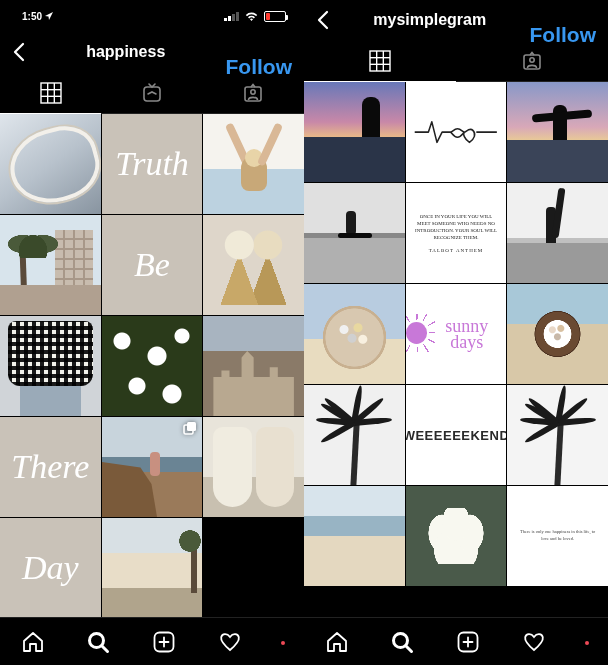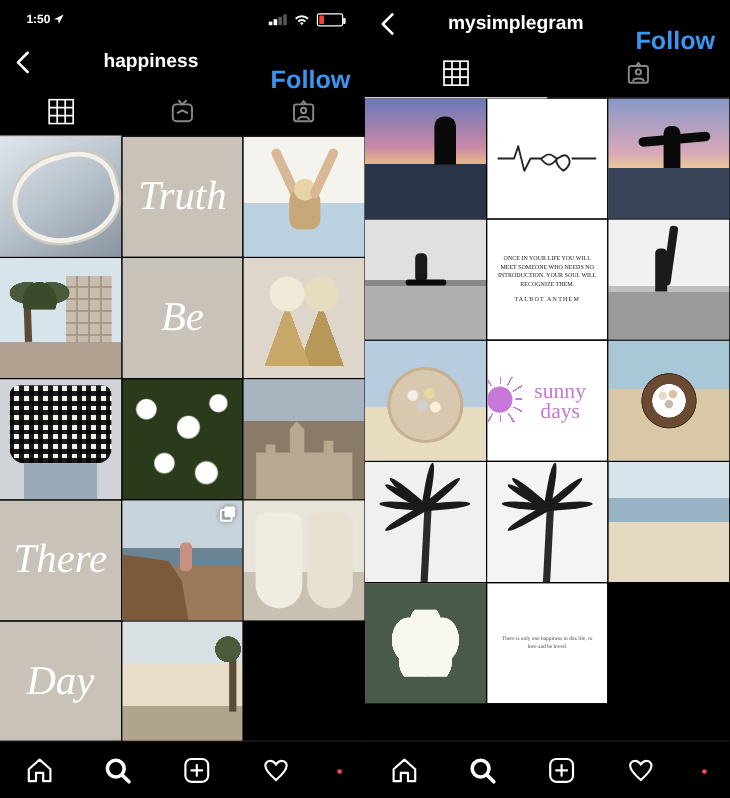--- a/index.html
+++ b/index.html
@@ -524,20 +524,23 @@
             <span></span>
             <span></span>
             <span></span>
             <span></span>
             <span></span>
             <span></span>
           </span>
         </div>
     </div>
     <div class="cell">
+      <div class="t-weekend">WEEEEEEKEND</div>
+    </div>
+    <div class="cell">
       <div class="t-palmtree bw2">
           <span class="trunk"></span>
           <span class="fronds">
             <span></span>
             <span></span>
             <span></span>
             <span></span>
             <span></span>
             <span></span>
             <span></span>

